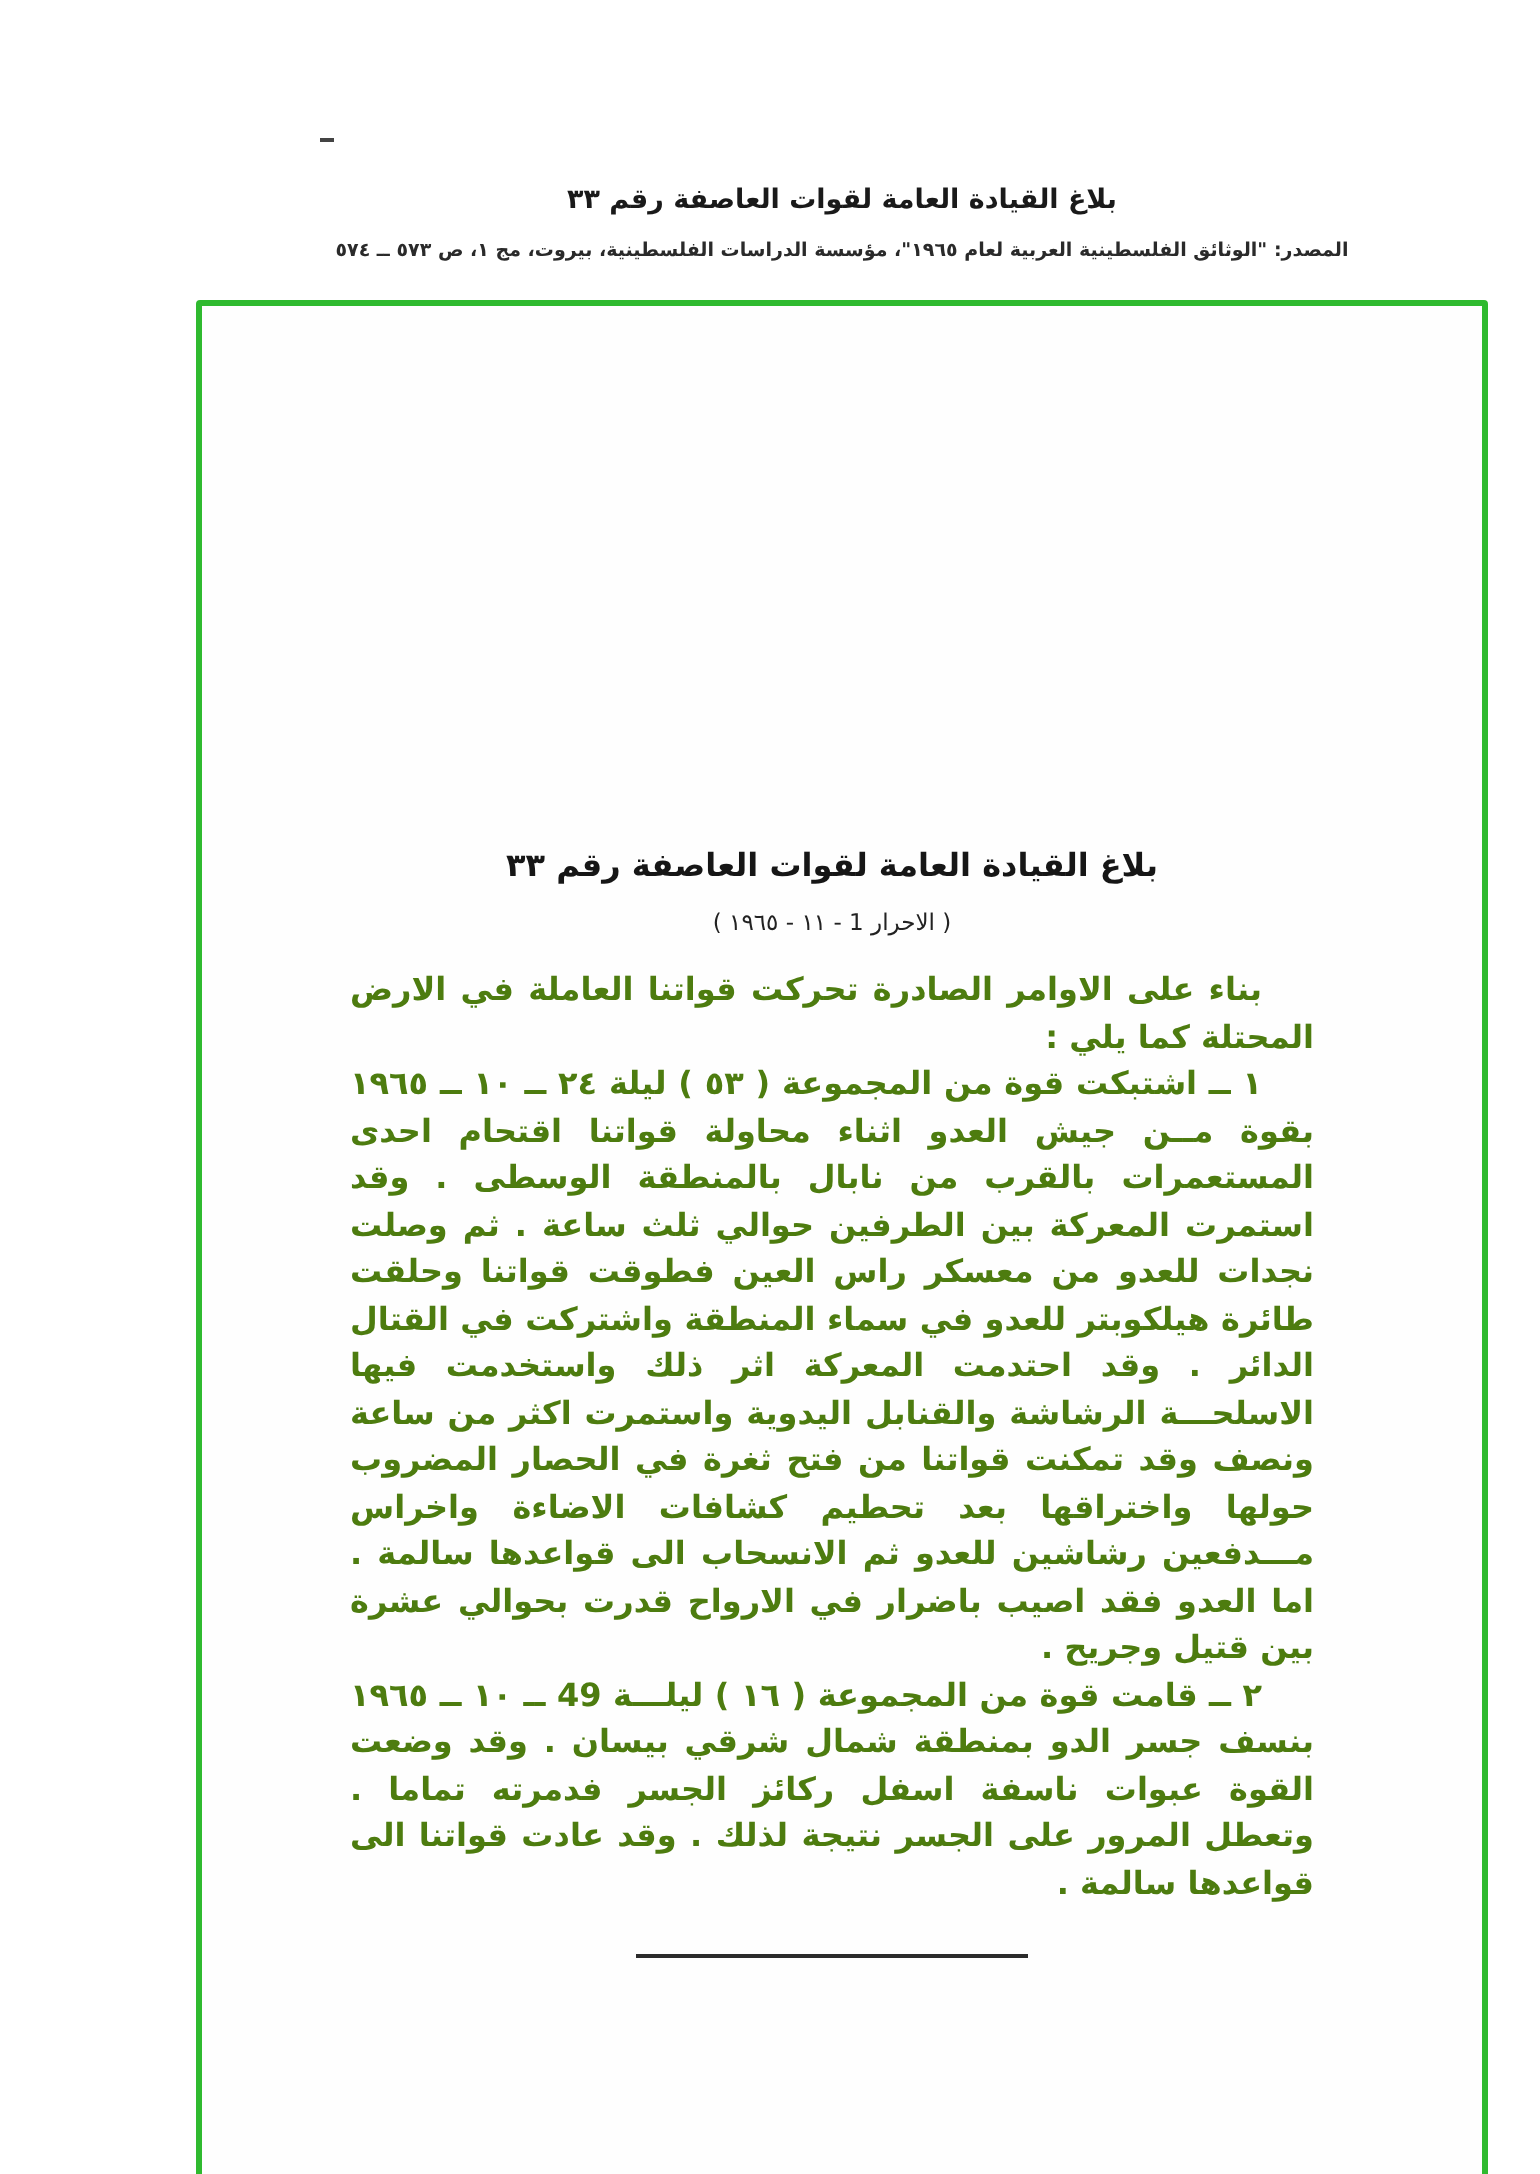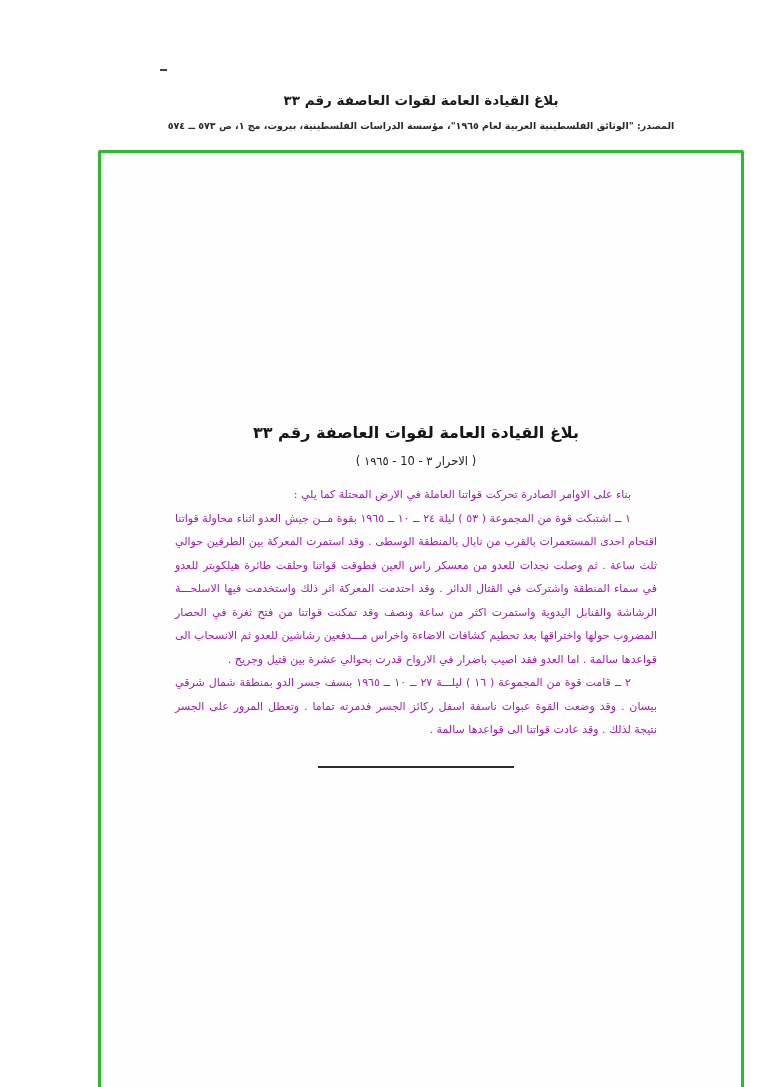--- a/index.html
+++ b/index.html
@@ -53,24 +53,25 @@
   }
   .doc-date {
     text-align: center;
     font-size: 11.5px;
     margin-top: 7px;
     letter-spacing: 1px;
     color: #222;
   }
   .doc-body {
     margin-top: 15px;
-    font-size: 11px;
+    font-size: 16px;
     line-height: 23.5px;
     text-align: justify;
-    color: #a21caf;
+    color: #4d7c0f;
+    font-weight: bold;
   }
   .doc-body p { text-indent: 26px; margin: 0; }
   .end-rule {
     width: 196px; height: 2px;
     background: #2b2b2b;
     margin: 24px auto 0 auto;
   }
 </style>
 </head>
 <body>
@@ -78,21 +79,21 @@
 <div class="artifact-dash"></div>
 
 <div class="top-header">
   <div class="header-title">بلاغ القيادة العامة لقوات العاصفة رقم ٣٣</div>
   <div class="source-line">المصدر: "الوثائق الفلسطينية العربية لعام ١٩٦٥"، مؤسسة الدراسات الفلسطينية، بيروت، مج ١، ص ٥٧٣ ــ ٥٧٤</div>
 </div>
 
 <div class="scan-frame" style="border-color: rgb(47, 186, 47);">
   <div class="scan-content">
     <div class="doc-title">بلاغ القيادة العامة لقوات العاصفة رقم ٣٣</div>
-    <div class="doc-date">( الاحرار ٣ - 10 - ١٩٦٥ )</div>
+    <div class="doc-date">( الاحرار 1 - ١١ - ١٩٦٥ )</div>
     <div class="doc-body">
       <p>بناء على الاوامر الصادرة تحركت قواتنا العاملة في الارض المحتلة كما يلي :</p>
       <p>١ ــ اشتبكت قوة من المجموعة ( ٥٣ ) ليلة ٢٤ ــ ١٠ ــ ١٩٦٥ بقوة مــن جيش العدو اثناء محاولة قواتنا اقتحام احدى المستعمرات بالقرب من نابال بالمنطقة الوسطى . وقد استمرت المعركة بين الطرفين حوالي ثلث ساعة . ثم وصلت نجدات للعدو من معسكر راس العين فطوقت قواتنا وحلقت طائرة هيلكوبتر للعدو في سماء المنطقة واشتركت في القتال الدائر . وقد احتدمت المعركة اثر ذلك واستخدمت فيها الاسلحـــة الرشاشة والقنابل اليدوية واستمرت اكثر من ساعة ونصف وقد تمكنت قواتنا من فتح ثغرة في الحصار المضروب حولها واختراقها بعد تحطيم كشافات الاضاءة واخراس مـــدفعين رشاشين للعدو ثم الانسحاب الى قواعدها سالمة . اما العدو فقد اصيب باضرار في الارواح قدرت بحوالي عشرة بين قتيل وجريح .</p>
-      <p>٢ ــ قامت قوة من المجموعة ( ١٦ ) ليلـــة ٢٧ ــ ١٠ ــ ١٩٦٥ بنسف جسر الدو بمنطقة شمال شرقي بيسان . وقد وضعت القوة عبوات ناسفة اسفل ركائز الجسر فدمرته تماما . وتعطل المرور على الجسر نتيجة لذلك . وقد عادت قواتنا الى قواعدها سالمة .</p>
+      <p>٢ ــ قامت قوة من المجموعة ( ١٦ ) ليلـــة 49 ــ ١٠ ــ ١٩٦٥ بنسف جسر الدو بمنطقة شمال شرقي بيسان . وقد وضعت القوة عبوات ناسفة اسفل ركائز الجسر فدمرته تماما . وتعطل المرور على الجسر نتيجة لذلك . وقد عادت قواتنا الى قواعدها سالمة .</p>
     </div>
     <div class="end-rule"></div>
   </div>
 </div>
 
 </body></html>

